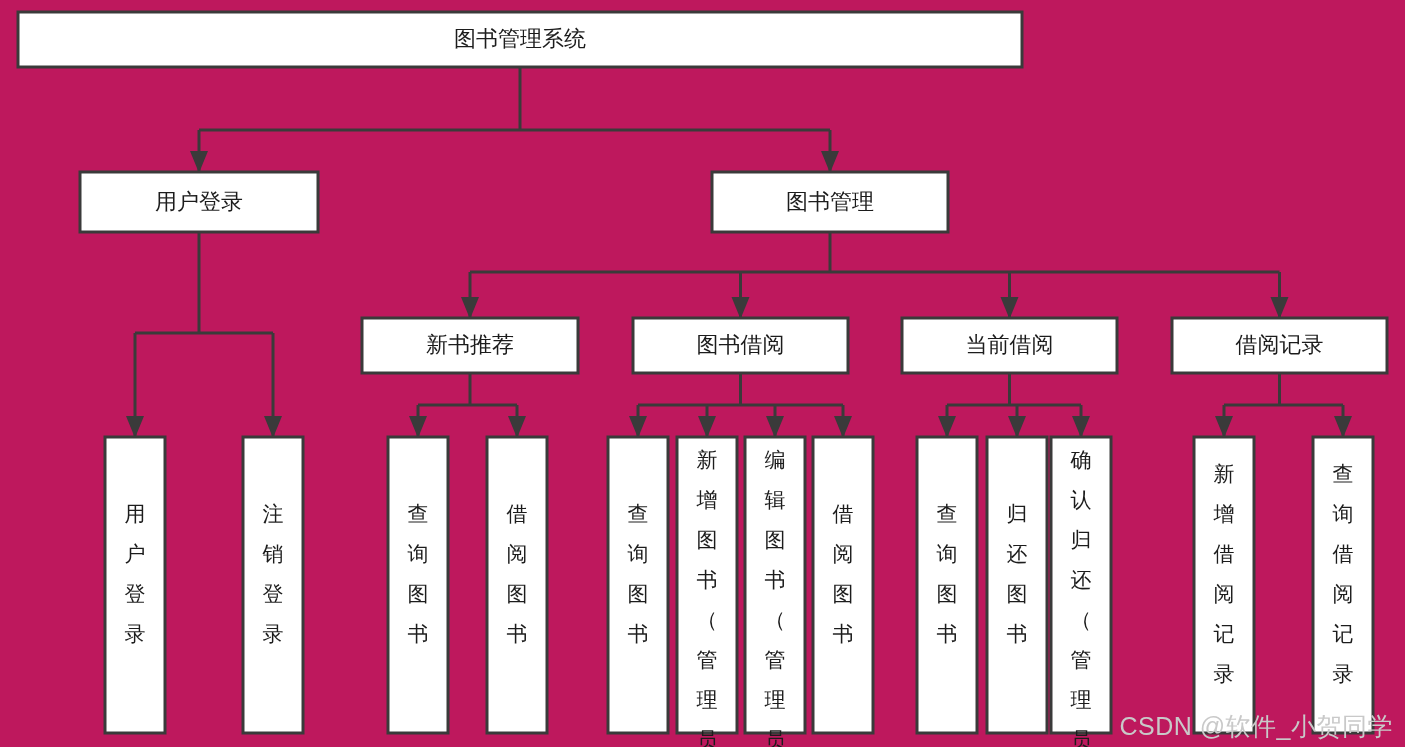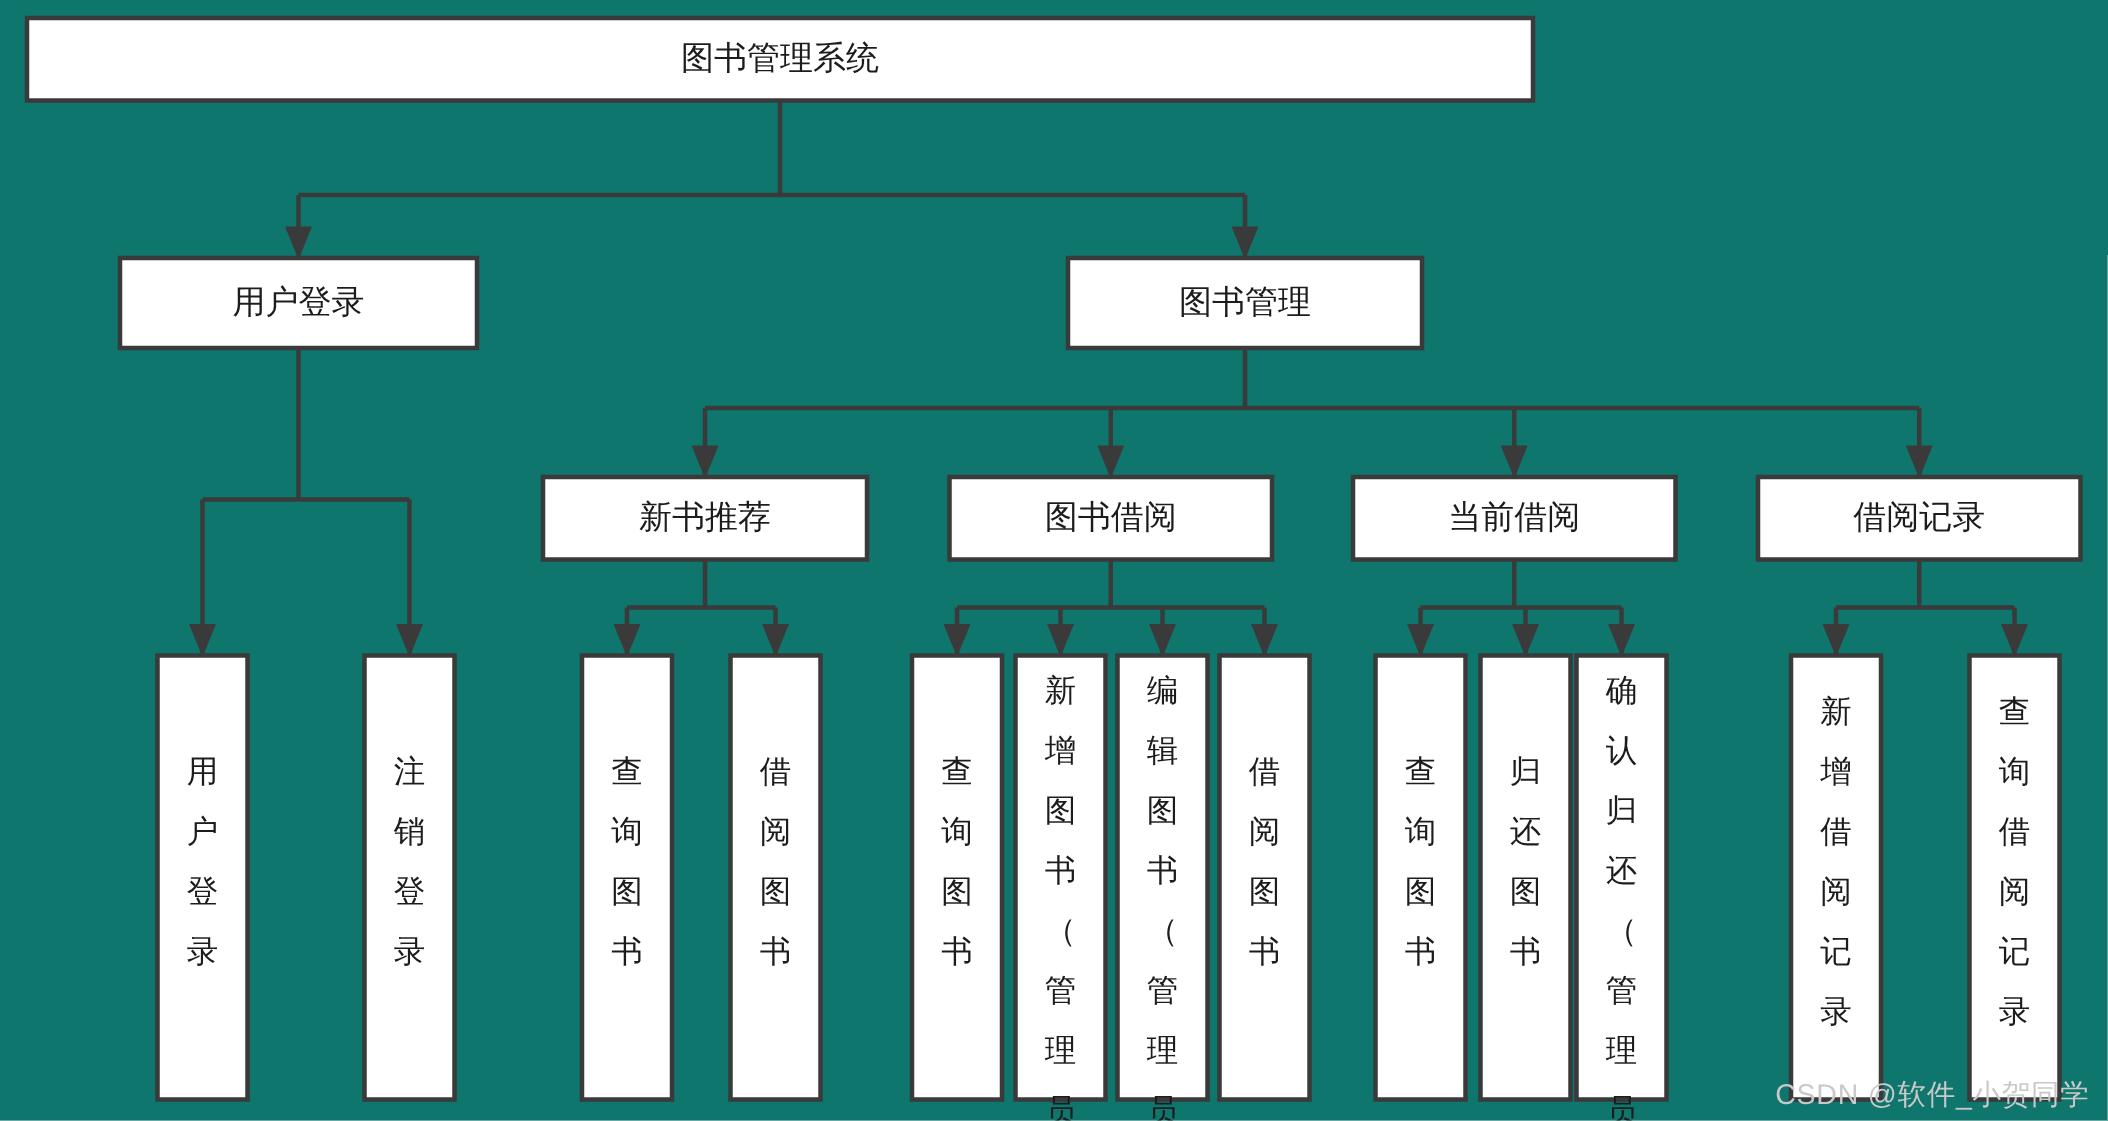--- a/index.html
+++ b/index.html
@@ -12,21 +12,21 @@
     font-family: "Liberation Sans", "DejaVu Sans", sans-serif;
     width: 1405px;
     height: 747px;
     overflow: hidden;
     position: relative;
   }
   #diagram-root {
     position: relative;
     width: 1405px;
     height: 747px;
-    background: #0f766e;
+    background: #be185d;
   }
   svg#diagram-svg {
     position: absolute;
     top: 0;
     left: 0;
     width: 1405px;
     height: 747px;
     display: block;
   }
   .node-box {
@@ -55,21 +55,21 @@
     font-family: "Liberation Sans", "DejaVu Sans", sans-serif;
     font-size: 21px;
     fill: #1c1c1c;
     text-anchor: middle;
   }
   .watermark-text {
     position: absolute;
     right: 12px;
     bottom: 4px;
     font-family: "Liberation Sans", "DejaVu Sans", sans-serif;
-    font-size: 19px;
+    font-size: 25px;
     color: #c9c9c9;
     letter-spacing: 0.5px;
     white-space: nowrap;
     user-select: none;
     text-align: center;
   }
 </style>
 </head>
 <body>
 

